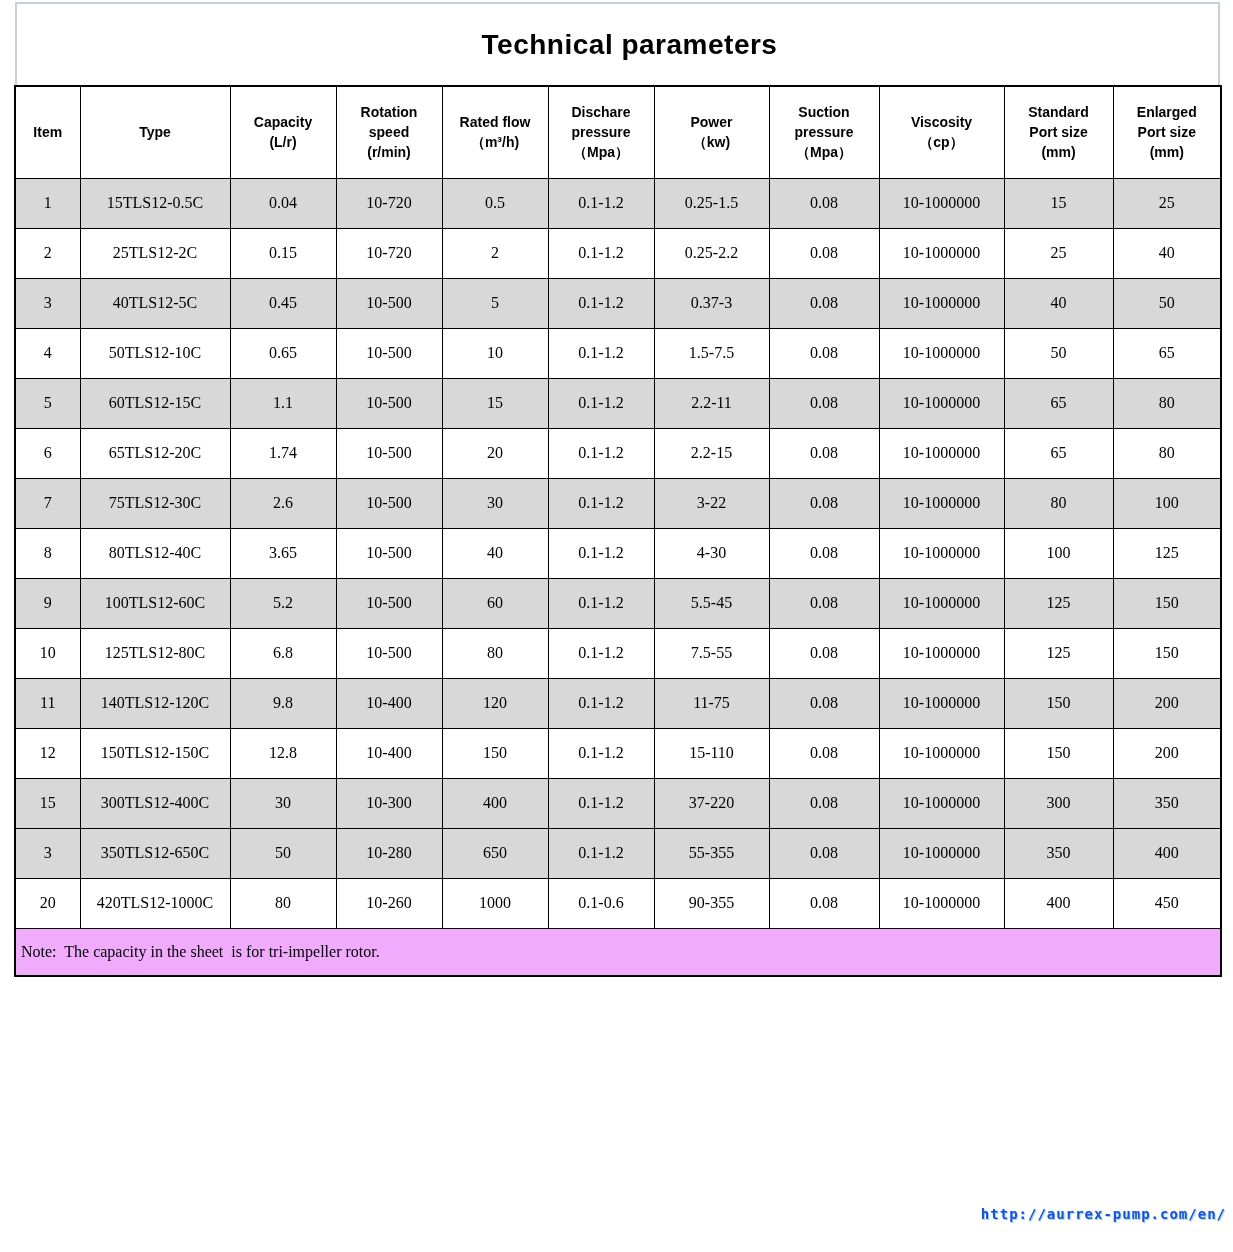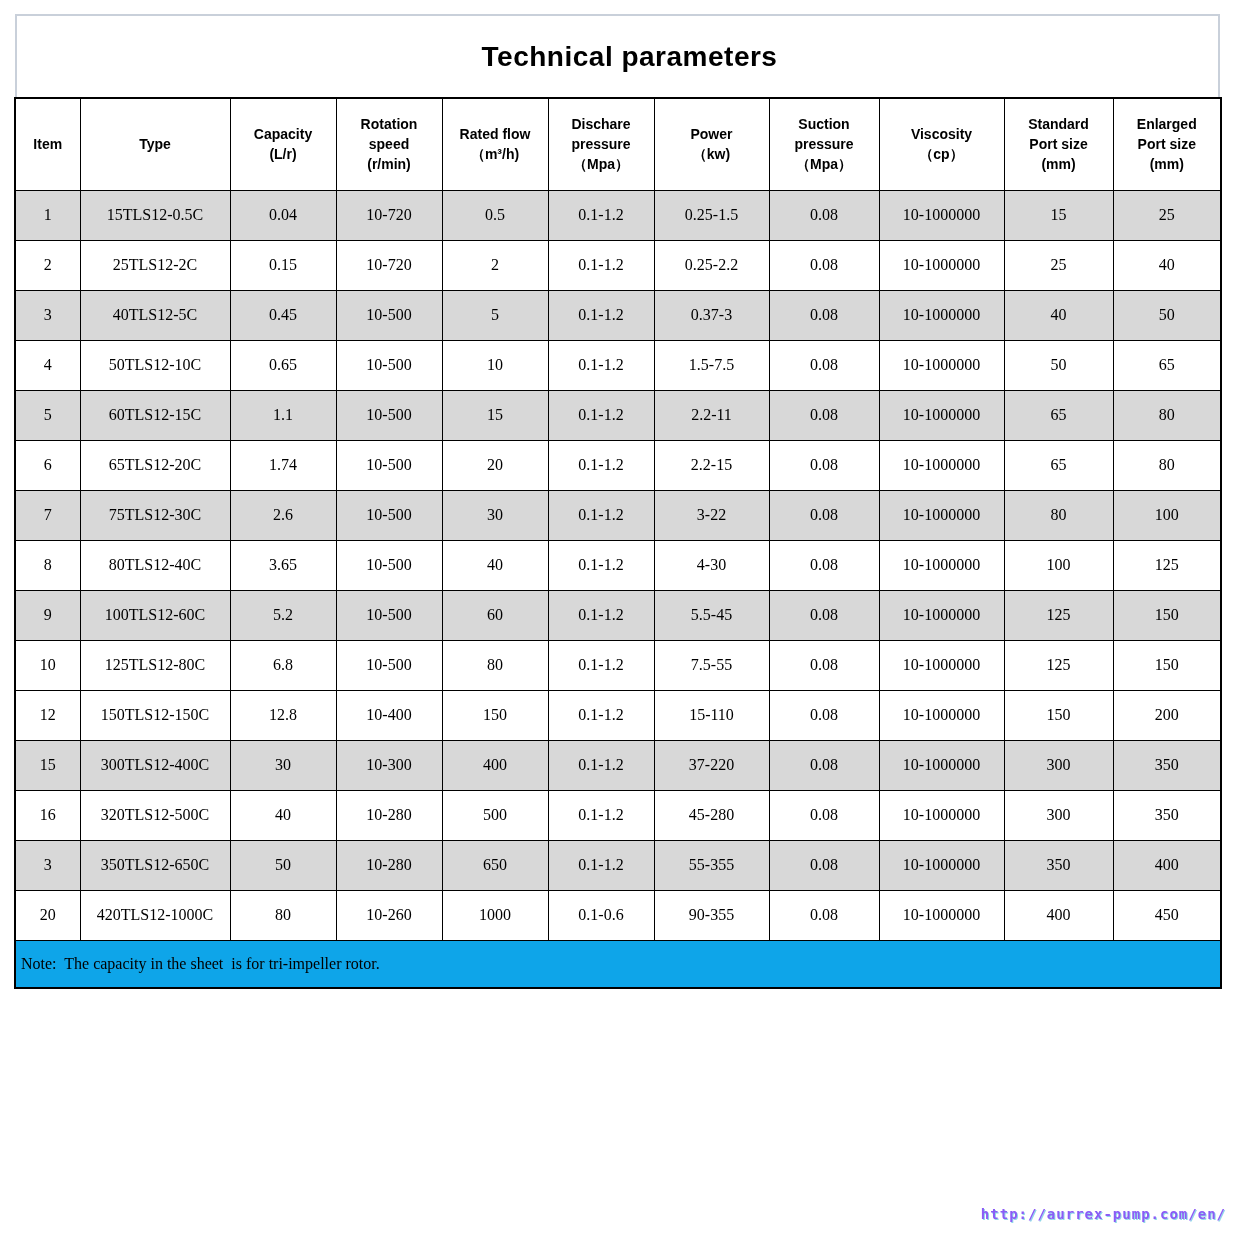--- a/index.html
+++ b/index.html
@@ -10,21 +10,21 @@
   .page {
     position: relative;
     width: 1233px;
     height: 1252px;
     background: #ffffff;
     overflow: hidden;
     font-family: "Liberation Sans", sans-serif;
   }
   .title-box {
     box-sizing: border-box;
-    margin: 14px 0 0 15px;
+    margin: 2px 0 0 15px;
     width: 1205px;
     height: 83px;
     border: 2px solid #c9d0da;
     border-bottom: none;
     display: flex;
     align-items: center;
     justify-content: center;
     padding-left: 24px;
   }
   .title {
@@ -66,31 +66,31 @@
     background: #ffffff;
   }
   table.params tbody tr.alt td { background: #d8d8d8; }
   table.params tfoot tr { height: 48px; }
   table.params tfoot td.note-cell {
     font-family: "Liberation Serif", serif;
     font-size: 16px;
     text-align: left;
     padding-left: 5px;
     white-space: pre-wrap;
-    background: #0ea5e9;
+    background: #f0abfc;
   }
   .watermark {
     position: absolute;
     top: 1206px;
     right: 7px;
     font-family: "DejaVu Sans Mono", monospace;
     font-size: 14px;
     font-weight: bold;
     letter-spacing: 1px;
-    color: #8b5cf6;
+    color: #1d4ed8;
     text-shadow: 1px 1px 0 #8fd8e8;
     white-space: nowrap;
   }
 </style>
 </head>
 <body>
 
 <div class="page">
 
   <div class="title-box">
@@ -264,20 +264,33 @@
           <td>6.8</td>
           <td>10-500</td>
           <td>80</td>
           <td>0.1-1.2</td>
           <td>7.5-55</td>
           <td>0.08</td>
           <td>10-1000000</td>
           <td>125</td>
           <td>150</td>
         </tr>
+        <tr class="alt">
+          <td>11</td>
+          <td>140TLS12-120C</td>
+          <td>9.8</td>
+          <td>10-400</td>
+          <td>120</td>
+          <td>0.1-1.2</td>
+          <td>11-75</td>
+          <td>0.08</td>
+          <td>10-1000000</td>
+          <td>150</td>
+          <td>200</td>
+        </tr>
         <tr>
           <td>12</td>
           <td>150TLS12-150C</td>
           <td>12.8</td>
           <td>10-400</td>
           <td>150</td>
           <td>0.1-1.2</td>
           <td>15-110</td>
           <td>0.08</td>
           <td>10-1000000</td>
@@ -285,33 +298,20 @@
           <td>200</td>
         </tr>
         <tr class="alt">
           <td>15</td>
           <td>300TLS12-400C</td>
           <td>30</td>
           <td>10-300</td>
           <td>400</td>
           <td>0.1-1.2</td>
           <td>37-220</td>
-          <td>0.08</td>
-          <td>10-1000000</td>
-          <td>300</td>
-          <td>350</td>
-        </tr>
-        <tr>
-          <td>16</td>
-          <td>320TLS12-500C</td>
-          <td>40</td>
-          <td>10-280</td>
-          <td>500</td>
-          <td>0.1-1.2</td>
-          <td>45-280</td>
           <td>0.08</td>
           <td>10-1000000</td>
           <td>300</td>
           <td>350</td>
         </tr>
         <tr class="alt">
           <td>3</td>
           <td>350TLS12-650C</td>
           <td>50</td>
           <td>10-280</td>

